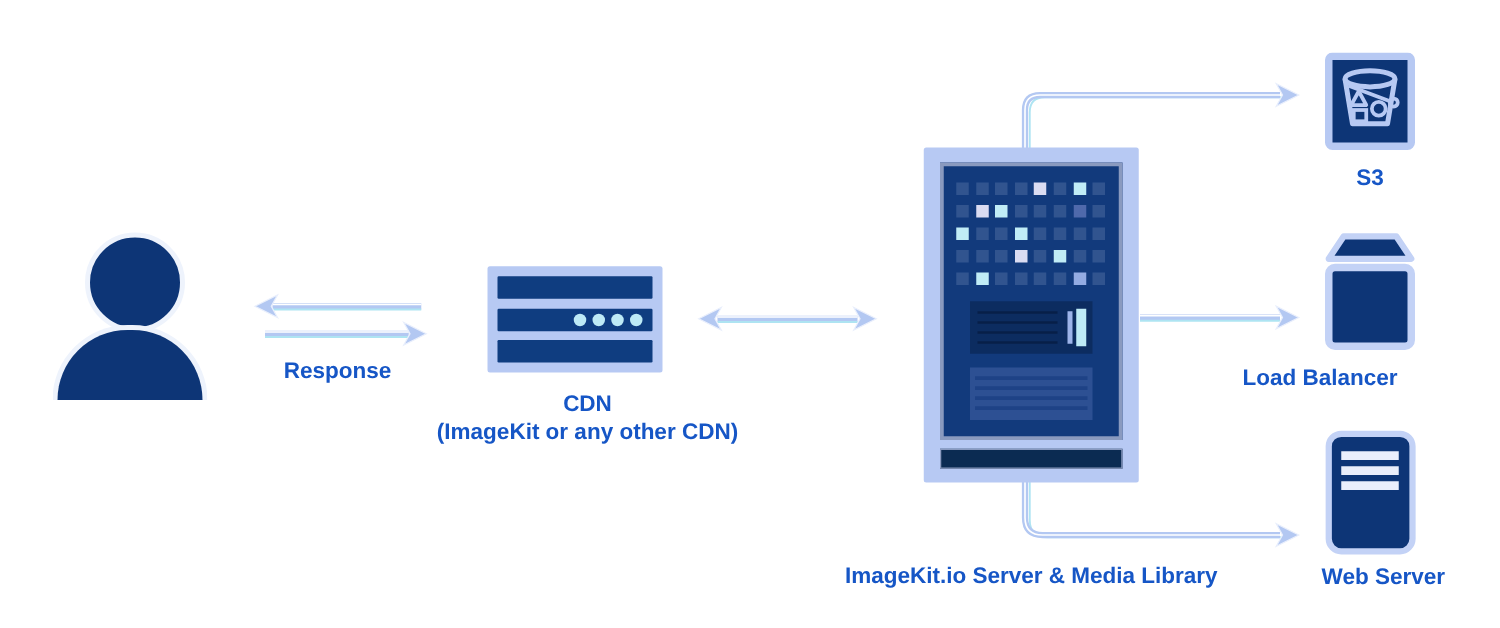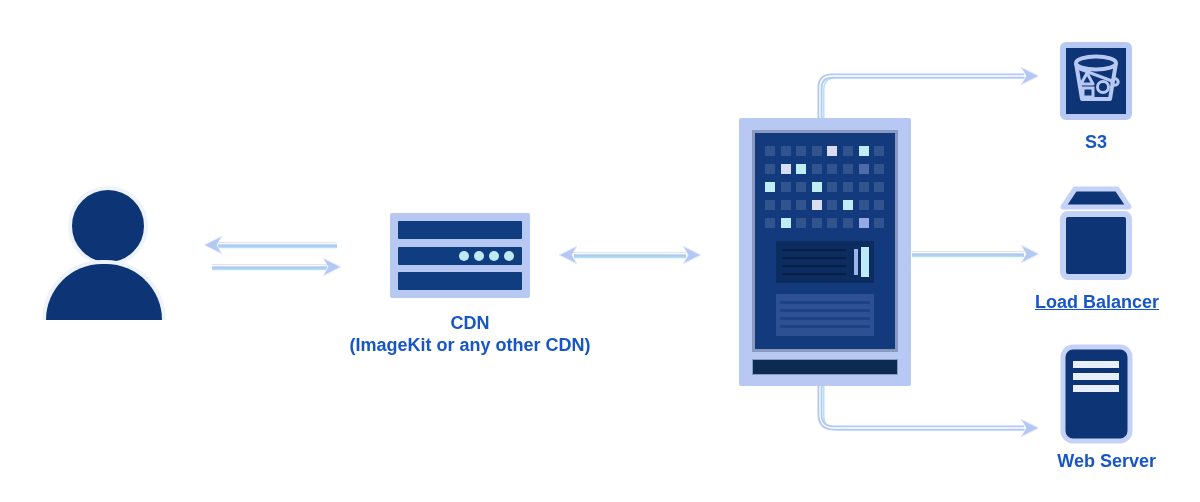--- a/index.html
+++ b/index.html
@@ -136,20 +136,21 @@
       <path class="arrow-core" d="M 820 374 L 820 414 Q 820 428 834 428 L 1024 428"></path>
       <polygon class="arrow-head" points="1039,428 1021,419 1026,428 1021,437"></polygon>
     </g>
   </svg>
 
   <div class="abs person">
     <div class="head"></div>
     <div class="body"></div>
   </div>
 
+  <div class="lbl" style="left:210px; top:286px; width:120px;">Response</div>
 
   <div class="abs cdn">
     <div class="bar"></div>
     <div class="bar">
       <div class="dots">
         <div class="dot"></div>
         <div class="dot"></div>
         <div class="dot"></div>
         <div class="dot"></div>
       </div>
@@ -213,38 +214,39 @@
       </div>
       <div class="stripe-panel">
         <div class="stripe" style="top:7px"></div>
         <div class="stripe" style="top:15px"></div>
         <div class="stripe" style="top:23px"></div>
         <div class="stripe" style="top:31px"></div>
       </div>
     </div>
     <div class="server-bottom-bar"></div>
   </div>
+  <div class="lbl" style="left:650px; top:450px; width:350px;">ImageKit.io Server &amp; Media Library</div>
 
   <svg class="icon-svg" style="left:1060px; top:42px;" width="72" height="78" viewBox="0 0 72 78">
     <rect x="3" y="3" width="66" height="72" rx="3" class="navy-fill" stroke="#b7c9f3" stroke-width="6"></rect>
     <ellipse cx="36" cy="21" rx="20" ry="6.5" class="peri-stroke" stroke-width="4"></ellipse>
     <path d="M16 21 L22 57 H50 L56 21" class="peri-stroke" stroke-width="4" stroke-linejoin="round"></path>
     <path d="M27 31 L33 42 H21 Z" class="peri-stroke" stroke-width="3" stroke-linejoin="round"></path>
     <rect x="23" y="46" width="10" height="9" class="peri-stroke" stroke-width="3"></rect>
     <circle cx="43" cy="45" r="5.5" class="peri-stroke" stroke-width="3"></circle>
     <path d="M20 27 L52 39" class="peri-stroke" stroke-width="3" stroke-linecap="round"></path>
     <circle cx="55" cy="40" r="3.2" class="peri-stroke" stroke-width="3"></circle>
   </svg>
   <div class="lbl" style="left:1046px; top:132px; width:100px;">S3</div>
 
   <svg class="icon-svg" style="left:1060px; top:185px;" width="73" height="95" viewBox="0 0 73 95">
     <polygon points="15,4 57,4 69,22 3,22" class="navy-fill" stroke="#c3d2f6" stroke-width="5" stroke-linejoin="round"></polygon>
     <rect x="3" y="29" width="66" height="63" rx="5" class="navy-fill" stroke="#c3d2f6" stroke-width="6"></rect>
   </svg>
-  <div class="lbl" style="left:1017px; top:292px; width:160px;text-decoration:underline;">Load Balancer</div>
+  <div class="lbl" style="left:976px; top:292px; width:160px;">Load Balancer</div>
 
   <svg class="icon-svg" style="left:1060px; top:344px;" width="73" height="100" viewBox="0 0 73 100">
     <rect x="3" y="3" width="67" height="94" rx="10" class="navy-fill" stroke="#c3d2f6" stroke-width="5"></rect>
     <rect x="13" y="17" width="46" height="7" fill="#e9eefb"></rect>
     <rect x="13" y="29" width="46" height="7" fill="#e9eefb"></rect>
     <rect x="13" y="41" width="46" height="7" fill="#e9eefb"></rect>
   </svg>
   <div class="lbl" style="left:1036px; top:451px; width:120px;text-align:right;">Web Server</div>
 
 </div>

